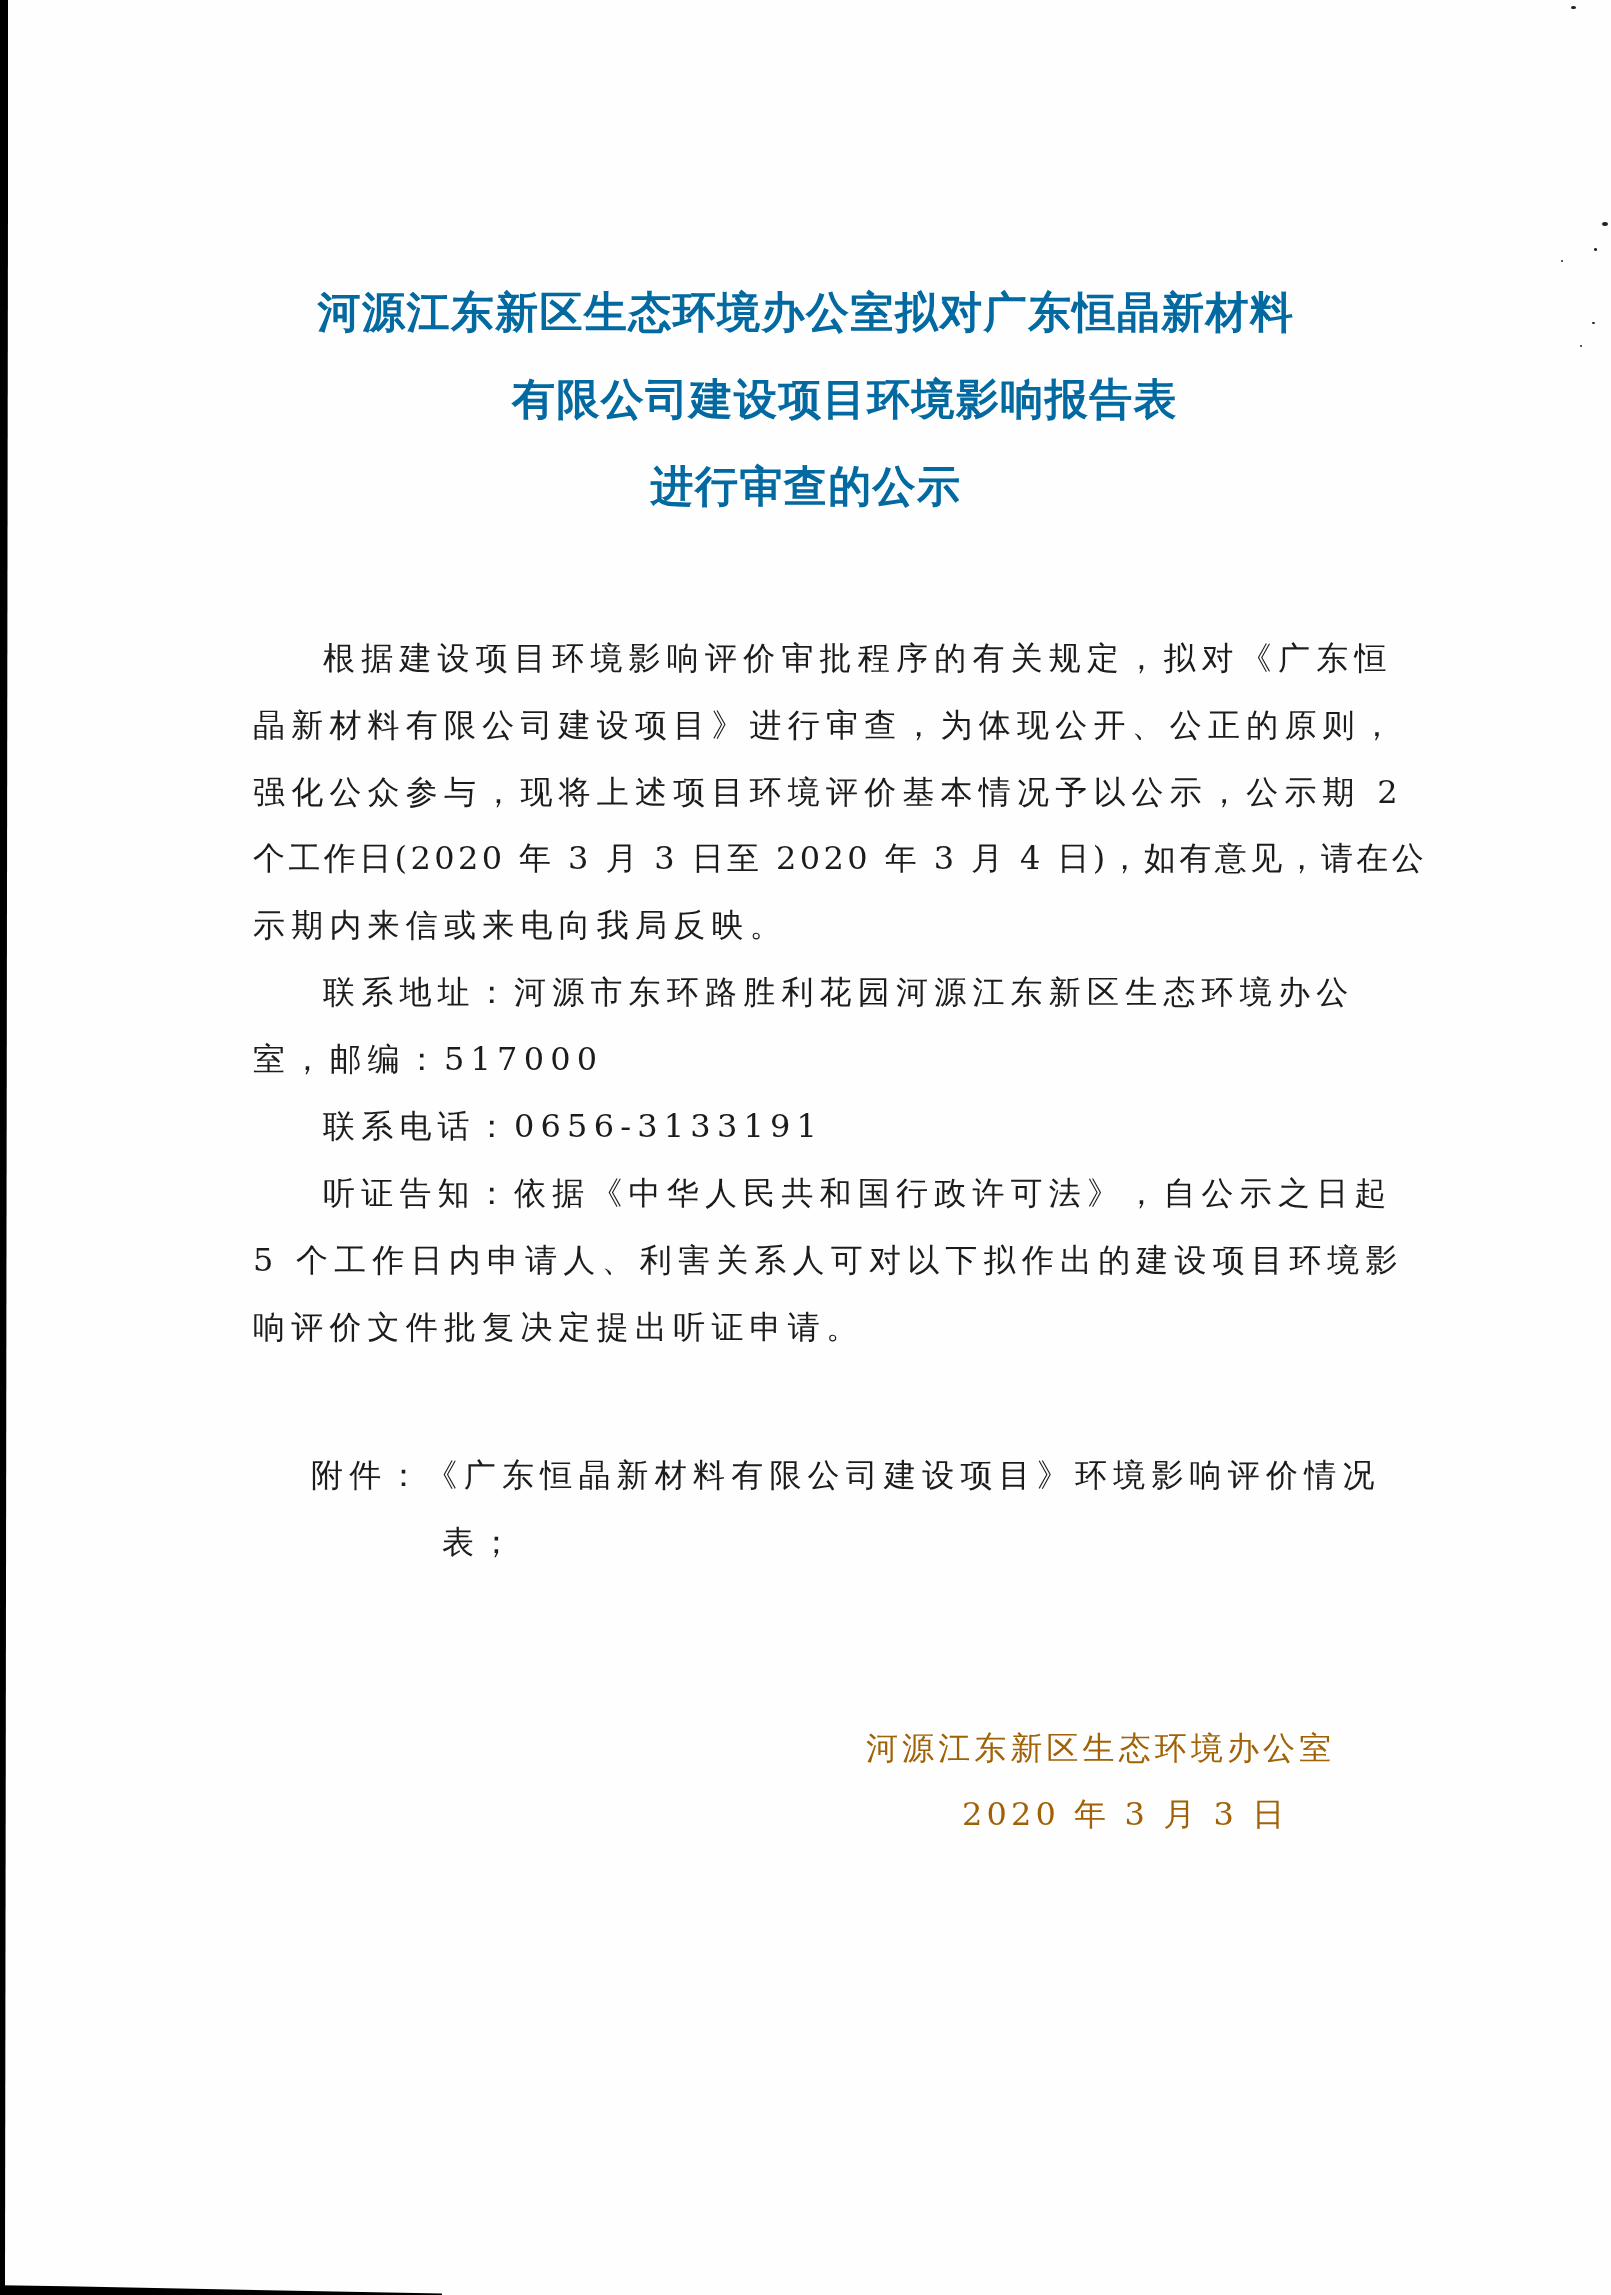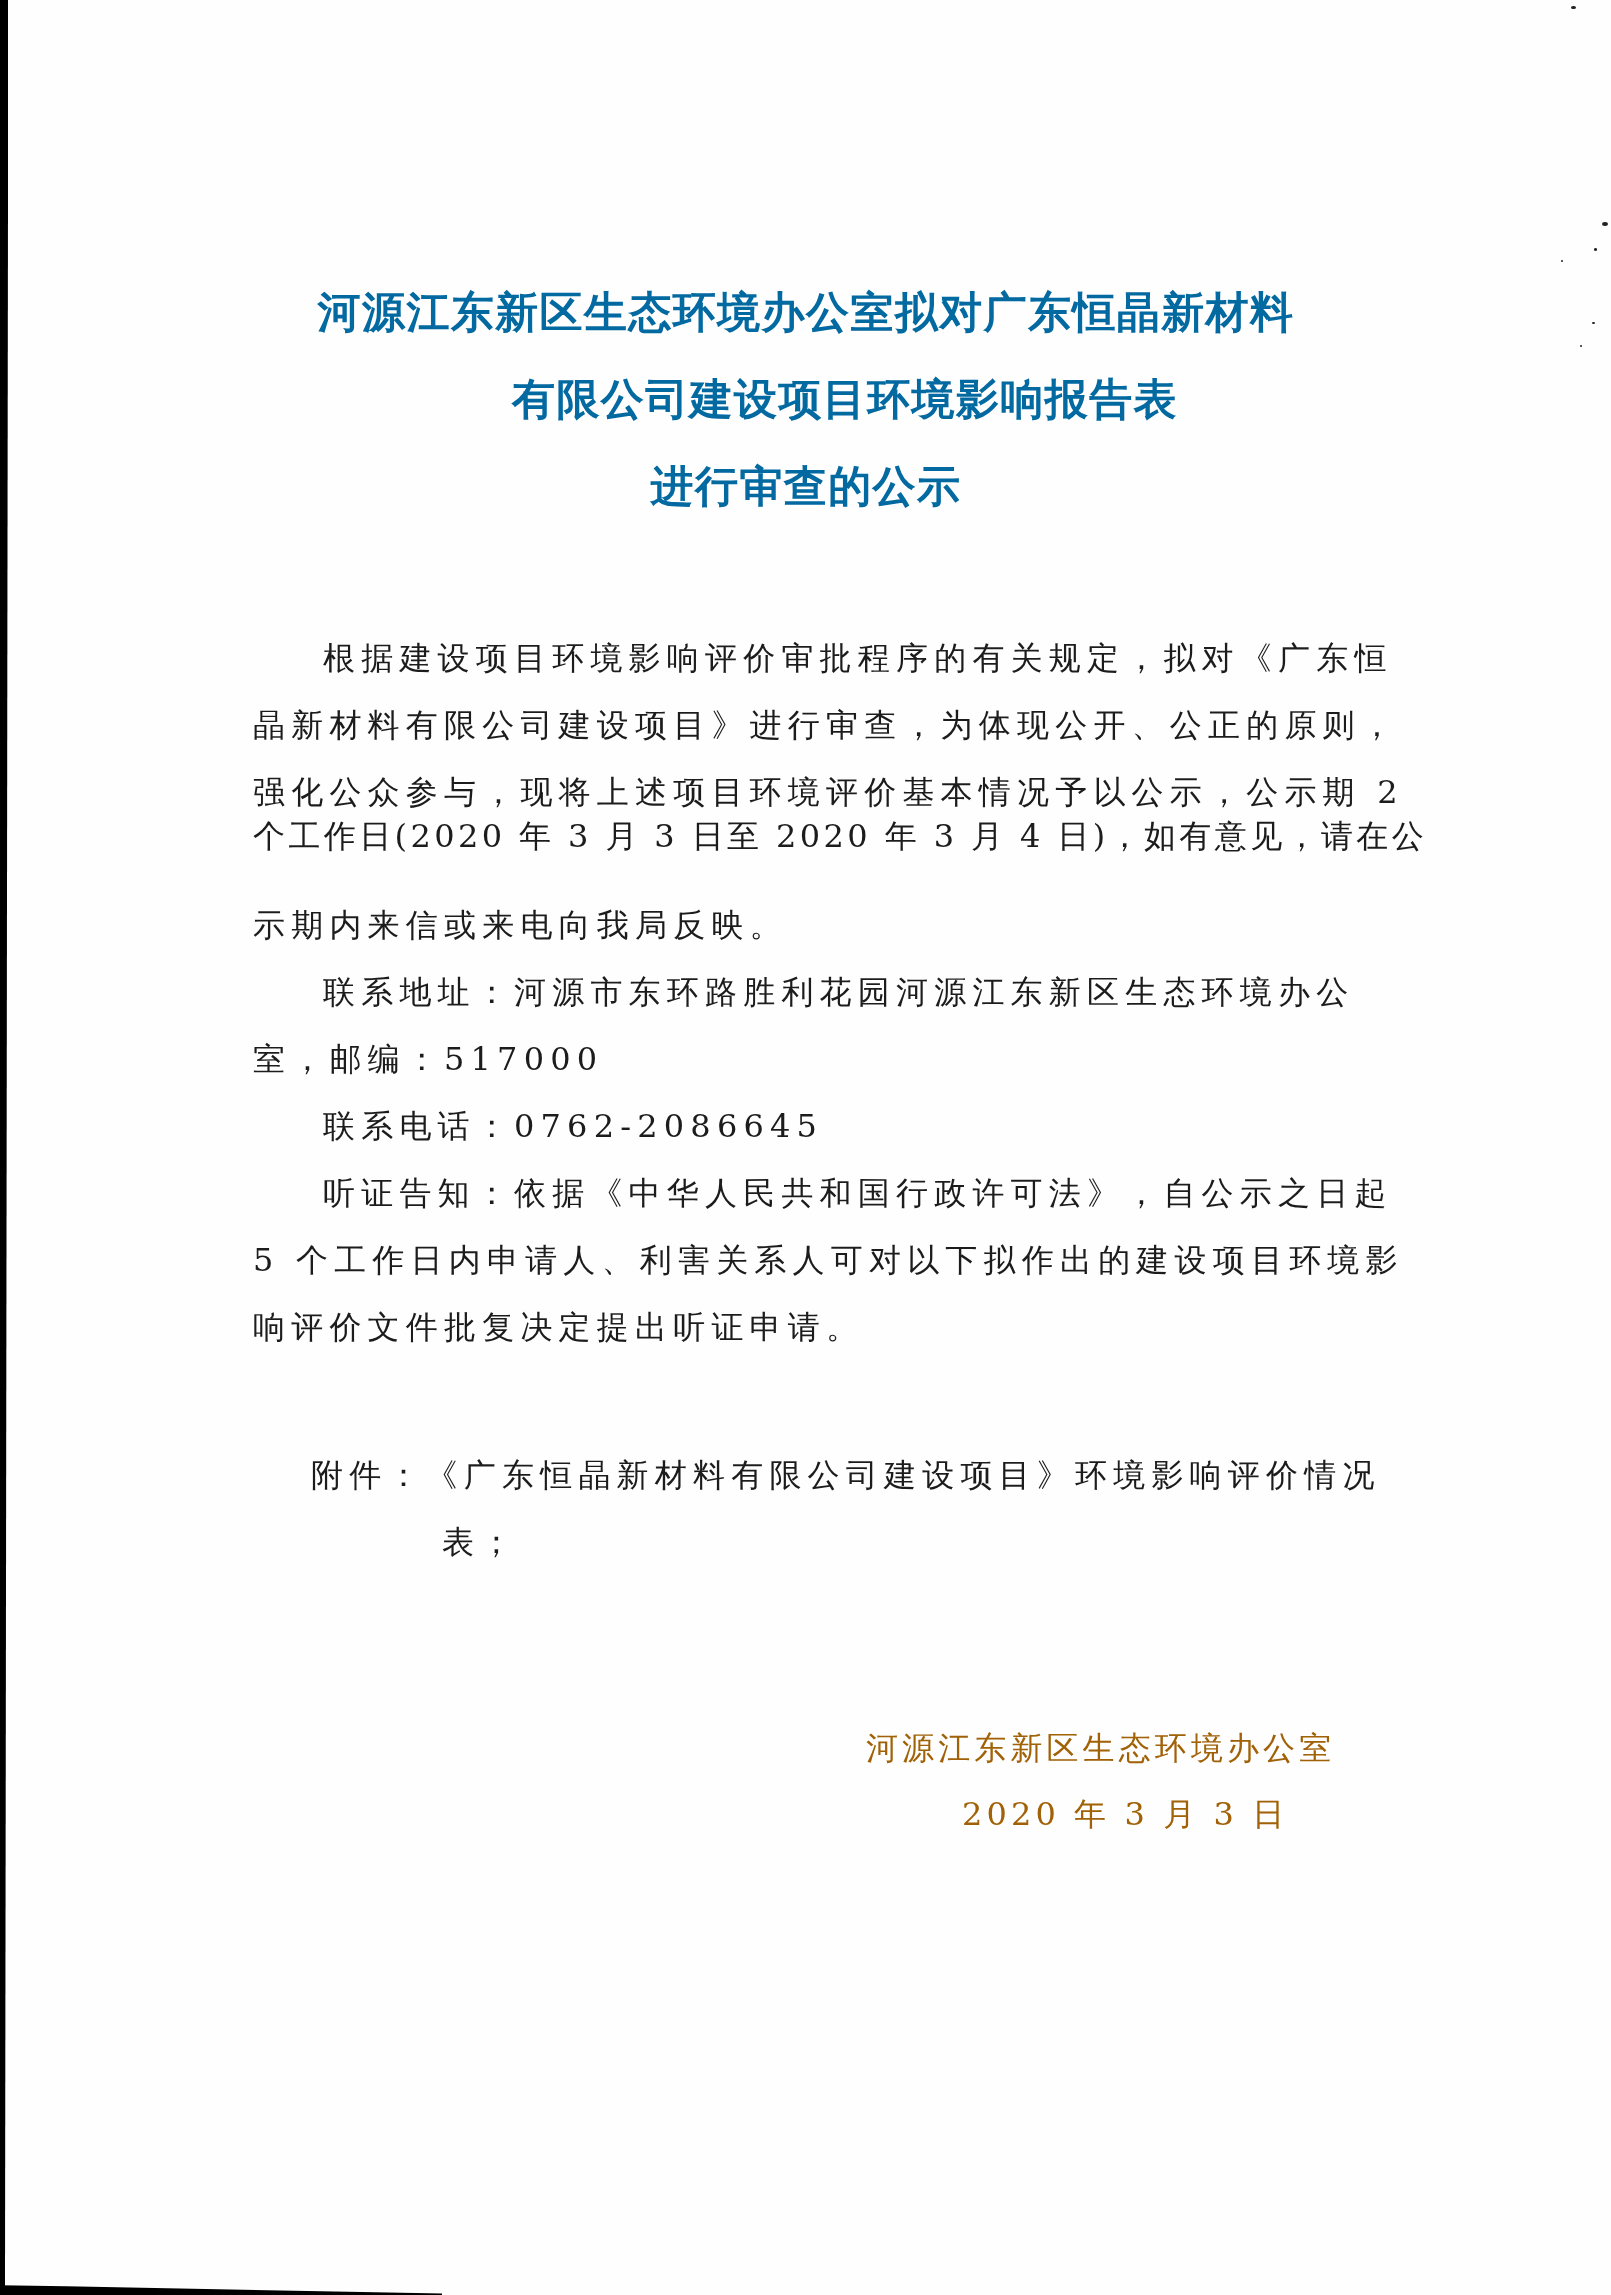--- a/index.html
+++ b/index.html
@@ -93,27 +93,27 @@
   <div class="speck" style="left:1592px;top:322px;width:2.8px;height:2.1px;"></div>
   <div class="speck" style="left:1580px;top:345px;width:2.1px;height:2.1px;"></div>
 
   <div class="title l1">河源江东新区生态环境办公室拟对广东恒晶新材料</div>
   <div class="title l2">有限公司建设项目环境影响报告表</div>
   <div class="title l3">进行审查的公示</div>
 
   <div class="body-line flush" style="top:709px;">晶新材料有限公司建设项目》进行审查，为体现公开、公正的原则，</div>
   <div class="body-line indent" style="top:642px;">根据建设项目环境影响评价审批程序的有关规定，拟对《广东恒</div>
   <div class="body-line flush" style="top:776px;">强化公众参与，现将上述项目环境评价基本情况予以公示，公示期 2</div>
-  <div class="body-line flush" style="top:820px;letter-spacing:3.4px;">个工作日(2020 年 3 月 3 日至 2020 年 3 月 4 日)，如有意见，请在公</div>
+  <div class="body-line flush" style="top:842px;letter-spacing:3.4px;">个工作日(2020 年 3 月 3 日至 2020 年 3 月 4 日)，如有意见，请在公</div>
   <div class="body-line flush" style="top:909px;">示期内来信或来电向我局反映。</div>
 
   <div class="body-line indent" style="top:976px;">联系地址：河源市东环路胜利花园河源江东新区生态环境办公</div>
   <div class="body-line flush" style="top:1043px;">室，邮编：517000</div>
 
-  <div class="body-line indent" style="top:1110px;">联系电话：0762-2086645</div>
+  <div class="body-line indent" style="top:1110px;">联系电话：0656-3133191</div>
 
   <div class="body-line indent" style="top:1177px;">听证告知：依据《中华人民共和国行政许可法》，自公示之日起</div>
   <div class="body-line flush" style="top:1244px;">5 个工作日内申请人、利害关系人可对以下拟作出的建设项目环境影</div>
   <div class="body-line flush" style="top:1311px;">响评价文件批复决定提出听证申请。</div>
 
   <div class="body-line attach-flush" style="top:1459px;">附件：《广东恒晶新材料有限公司建设项目》环境影响评价情况</div>
   <div class="body-line attach-cont" style="top:1526px;">表；</div>
 
   <div class="sign" style="left:866px;top:1732px;">河源江东新区生态环境办公室</div>
   <div class="sign" style="left:962px;top:1798px;">2020 年 3 月 3 日</div>

